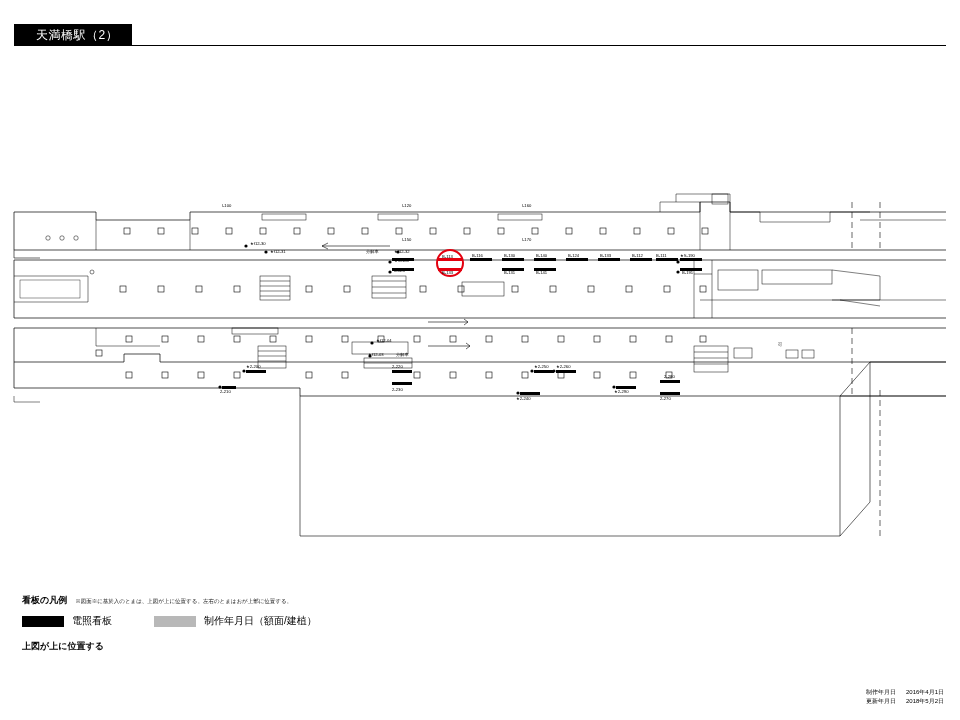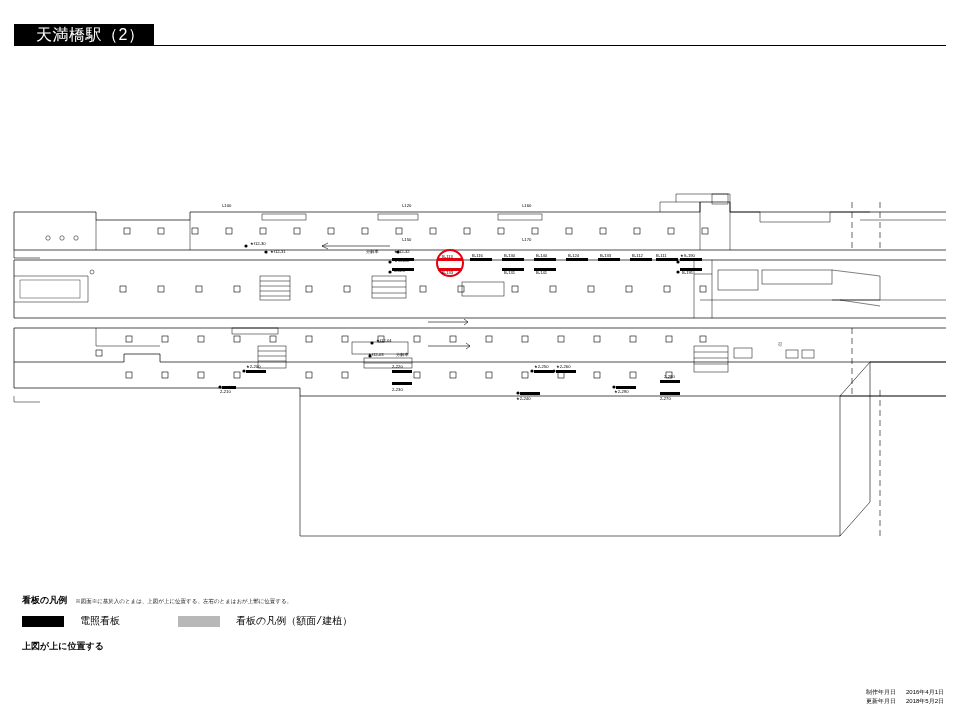--- a/index.html
+++ b/index.html
@@ -25,21 +25,21 @@
     height: 22px;
   }
   #title-tab {
     position: absolute;
     left: 0;
     top: 0;
     height: 22px;
     min-width: 118px;
     background: #000000;
     color: #ffffff;
-    font-size: 16px;
+    font-size: 12px;
     line-height: 22px;
     padding: 0 10px 0 22px;
     box-sizing: border-box;
     white-space: nowrap;
     letter-spacing: 0.5px;
   }
   #title-rule {
     position: absolute;
     left: 118px;
     top: 21px;
@@ -57,41 +57,40 @@
     height: 430px;
   }
   #drawing svg { display: block; }
 
   
   #legend {
     position: absolute;
     left: 22px;
     top: 594px;
     width: 560px;
-    font-family: Liberation Mono, monospace;
   }
   .legend-title-row {
     display: flex;
     align-items: baseline;
     gap: 8px;
   }
   .legend-title {
     font-size: 9px;
     font-weight: bold;
   }
   .legend-note {
     font-size: 5.5px;
     color: #111;
     letter-spacing: 0;
   }
   .legend-row {
     display: flex;
     align-items: center;
     margin-top: 7px;
-    gap: 8px;
+    gap: 0;
   }
   .legend-swatch {
     width: 42px;
     height: 11px;
     display: inline-block;
   }
   .sw-black { background: #000000; }
   .sw-gray  { background: #b8b8b8; }
   .legend-label {
     font-size: 10px;
@@ -426,21 +425,21 @@
   <div class="legend-title-row">
     <span class="legend-title">看板の凡例</span>
     <span class="legend-note">※図面※に基於入のとまは、上図が上に位置する。左右のとまはおが上部に位置する。</span>
   </div>
 
   <div class="legend-row">
     <span class="legend-swatch sw-black"></span>
     <span class="legend-label">電照看板</span>
     <span class="legend-gap"></span>
     <span class="legend-swatch sw-gray"></span>
-    <span class="legend-label">看板の凡例（額面/建植）</span>
+    <span class="legend-label">制作年月日（額面/建植）</span>
   </div>
 
   <div class="legend-title-2">上図が上に位置する</div>
 
 </div>
 
 <div id="footer">
   <div class="frow">
     <span class="flabel">制作年月日</span><span>2016年4月1日</span>
   </div>

